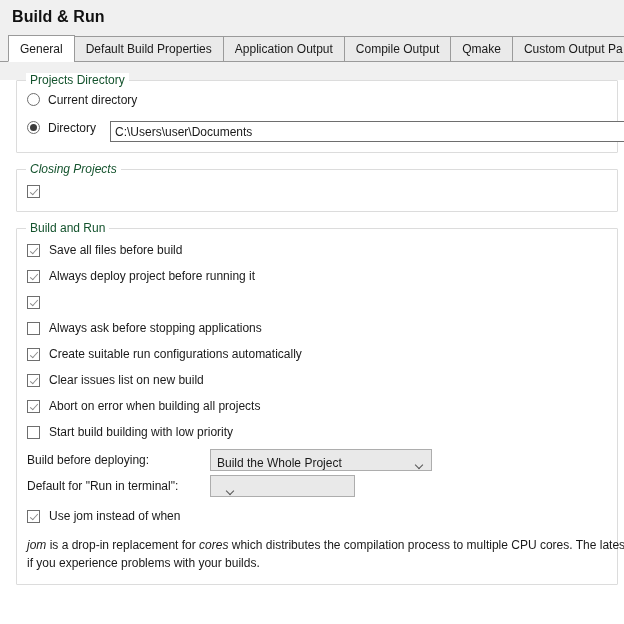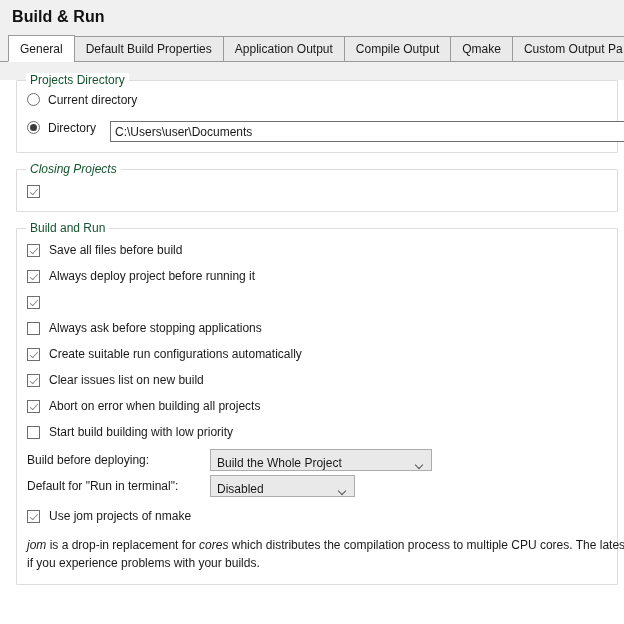--- a/index.html
+++ b/index.html
@@ -329,28 +329,27 @@
         <div class="combo">
           <span class="combo-value">Build the Whole Project</span>
           <span class="chev"></span>
         </div>
       </div>
 
 
       <div class="combo-row" id="row-run-terminal">
         <span class="combo-label">Default for "Run in terminal":</span>
         <div class="combo">
-          <span class="combo-value">Disabled</span>
           <span class="chev"></span>
         </div>
       </div>
 
       <div class="check-row last">
         <span class="checkbox checked"></span>
-        <span class="check-label">Use jom projects of nmake</span>
+        <span class="check-label">Use jom instead of when</span>
       </div>
 
       <div class="desc">
         <div class="line"><i>jom</i><span> is a drop-in replacement for </span><i>cores</i><span> which distributes the compilation process to multiple CPU cores. The lates</span></div>
         <div class="line">if you experience problems with your builds.</div>
       </div>
 
     </div>
   </div>
 

